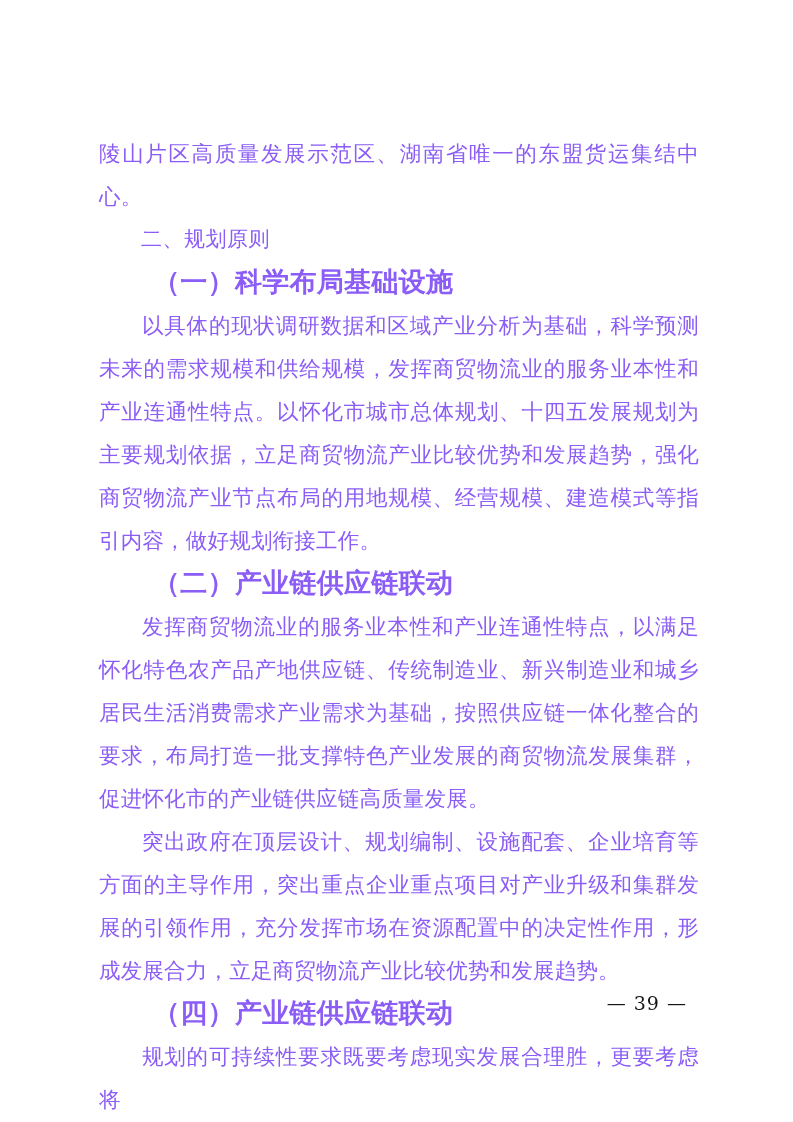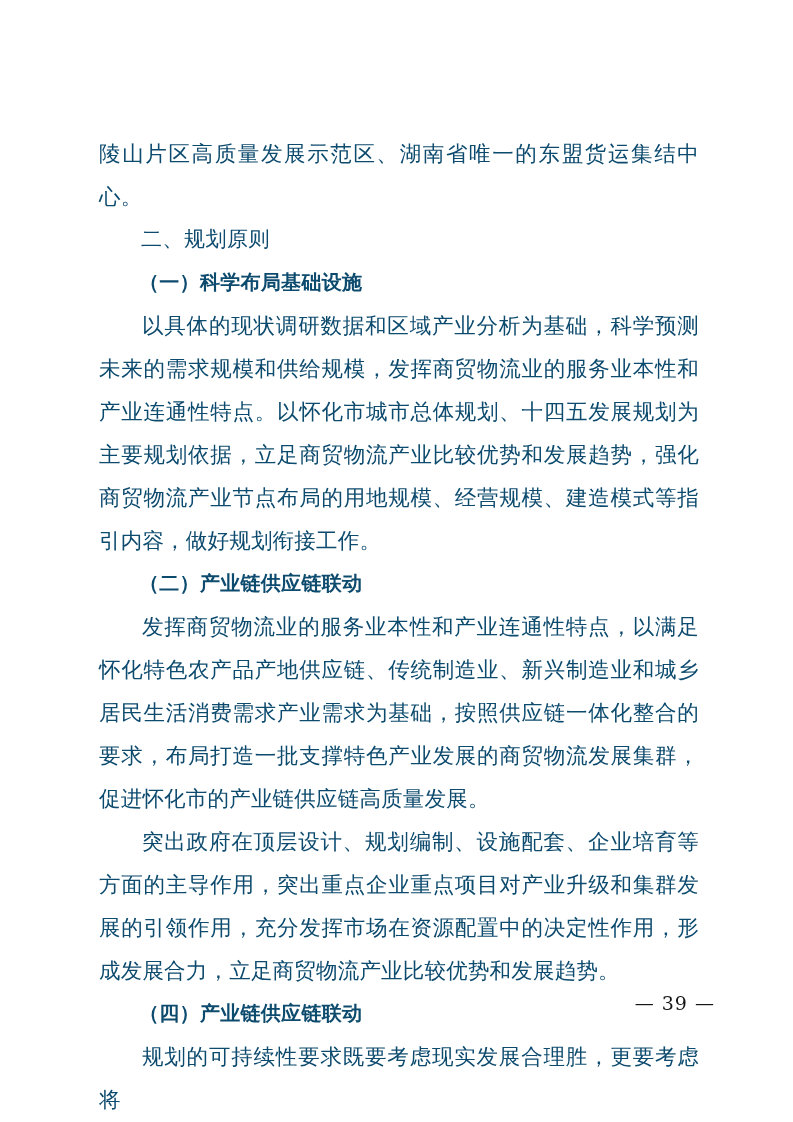--- a/index.html
+++ b/index.html
@@ -29,45 +29,45 @@
     top: 132px;
     width: 600px;
   }
   p {
     margin: 0;
     font-size: 21.5px;
     line-height: 43px;
     text-align: justify;
     text-justify: inter-ideograph;
     letter-spacing: 0.2px;
-    color: #0c4a6e;
+    color: #8b5cf6;
   }
   p.cont {
     text-indent: 0;
   }
   p.indent {
     text-indent: 2em;
   }
   p.heading {
     text-indent: 2em;
     font-family: "DejaVu Sans", sans-serif;
     font-weight: normal;
     font-size: 21px;
     letter-spacing: 0.5px;
   }
   p.subheading {
     text-indent: 2em;
     font-family: Liberation Serif, serif;
     font-weight: bold;
-    font-size: 20px;
+    font-size: 27px;
     letter-spacing: 0.3px;
   }
   .footer {
     position: absolute;
-    right: 78px;
+    right: 106px;
     bottom: 108px;
     font-size: 19px;
     font-family: "DejaVu Serif", serif;
     color: #141414;
     letter-spacing: 1px;
     white-space: nowrap;
   }
 </style>
 </head>
 <body>

